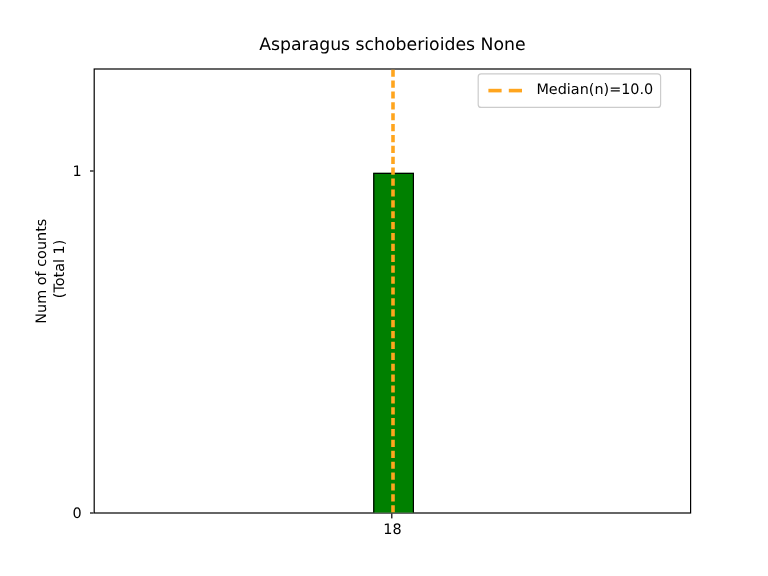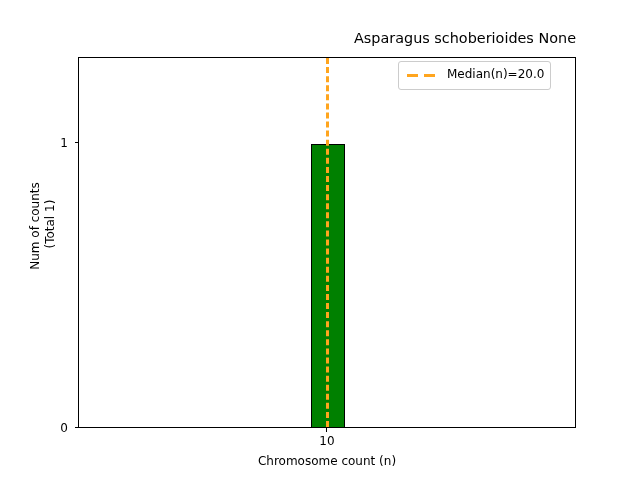--- a/index.html
+++ b/index.html
@@ -21,21 +21,21 @@
     height: 480px;
     background: #ffffff;
   }
 
   
   #chart-title {
     position: absolute;
     left: 78px;
     top: 30px;
     width: 498px;
-    text-align: right;
+    text-align: center;
     font-size: 14.4px;
     line-height: 17px;
     color: #000000;
     white-space: nowrap;
   }
 
   
   #plot-area {
     position: absolute;
     left: 78px;
@@ -181,32 +181,31 @@
     <div class="median-line" id="median-0" style="left: 247.4px; border-left-color: rgb(255, 165, 30);"></div>
   </div>
 
   <div class="ytick-mark" id="ytm-0" style="top: 427.45px;"></div>
   <div class="ytick-label" id="ytl-0" style="top: 422px;">0</div>
 
   <div class="ytick-mark" id="ytm-1" style="top: 142.065px;"></div>
   <div class="ytick-label" id="ytl-1" style="top: 136.615px;">1</div>
 
   <div class="xtick-mark" id="xtm-0" style="left: 326.45px;"></div>
-  <div class="xtick-label" id="xtl-0" style="left: 327px;">10</div>
-
-  <div id="xlabel">Chromosome count (n)</div>
+  <div class="xtick-label" id="xtl-0" style="left: 327px;">18</div>
+
 
   <div id="ylabel-wrap">
     <div id="ylabel">Num of counts
  (Total 1)</div>
   </div>
 
   <div id="legend">
     <div id="legend-handle">
       <span class="seg a" style="border-top-color: rgb(255, 165, 30);"></span>
       <span class="seg b" style="border-top-color: rgb(255, 165, 30);"></span>
     </div>
     <div class="legend-text">
-      <span>Median(n)=20.0</span>
+      <span>Median(n)=10.0</span>
     </div>
   </div>
 
 </div>
 
 </body></html>

